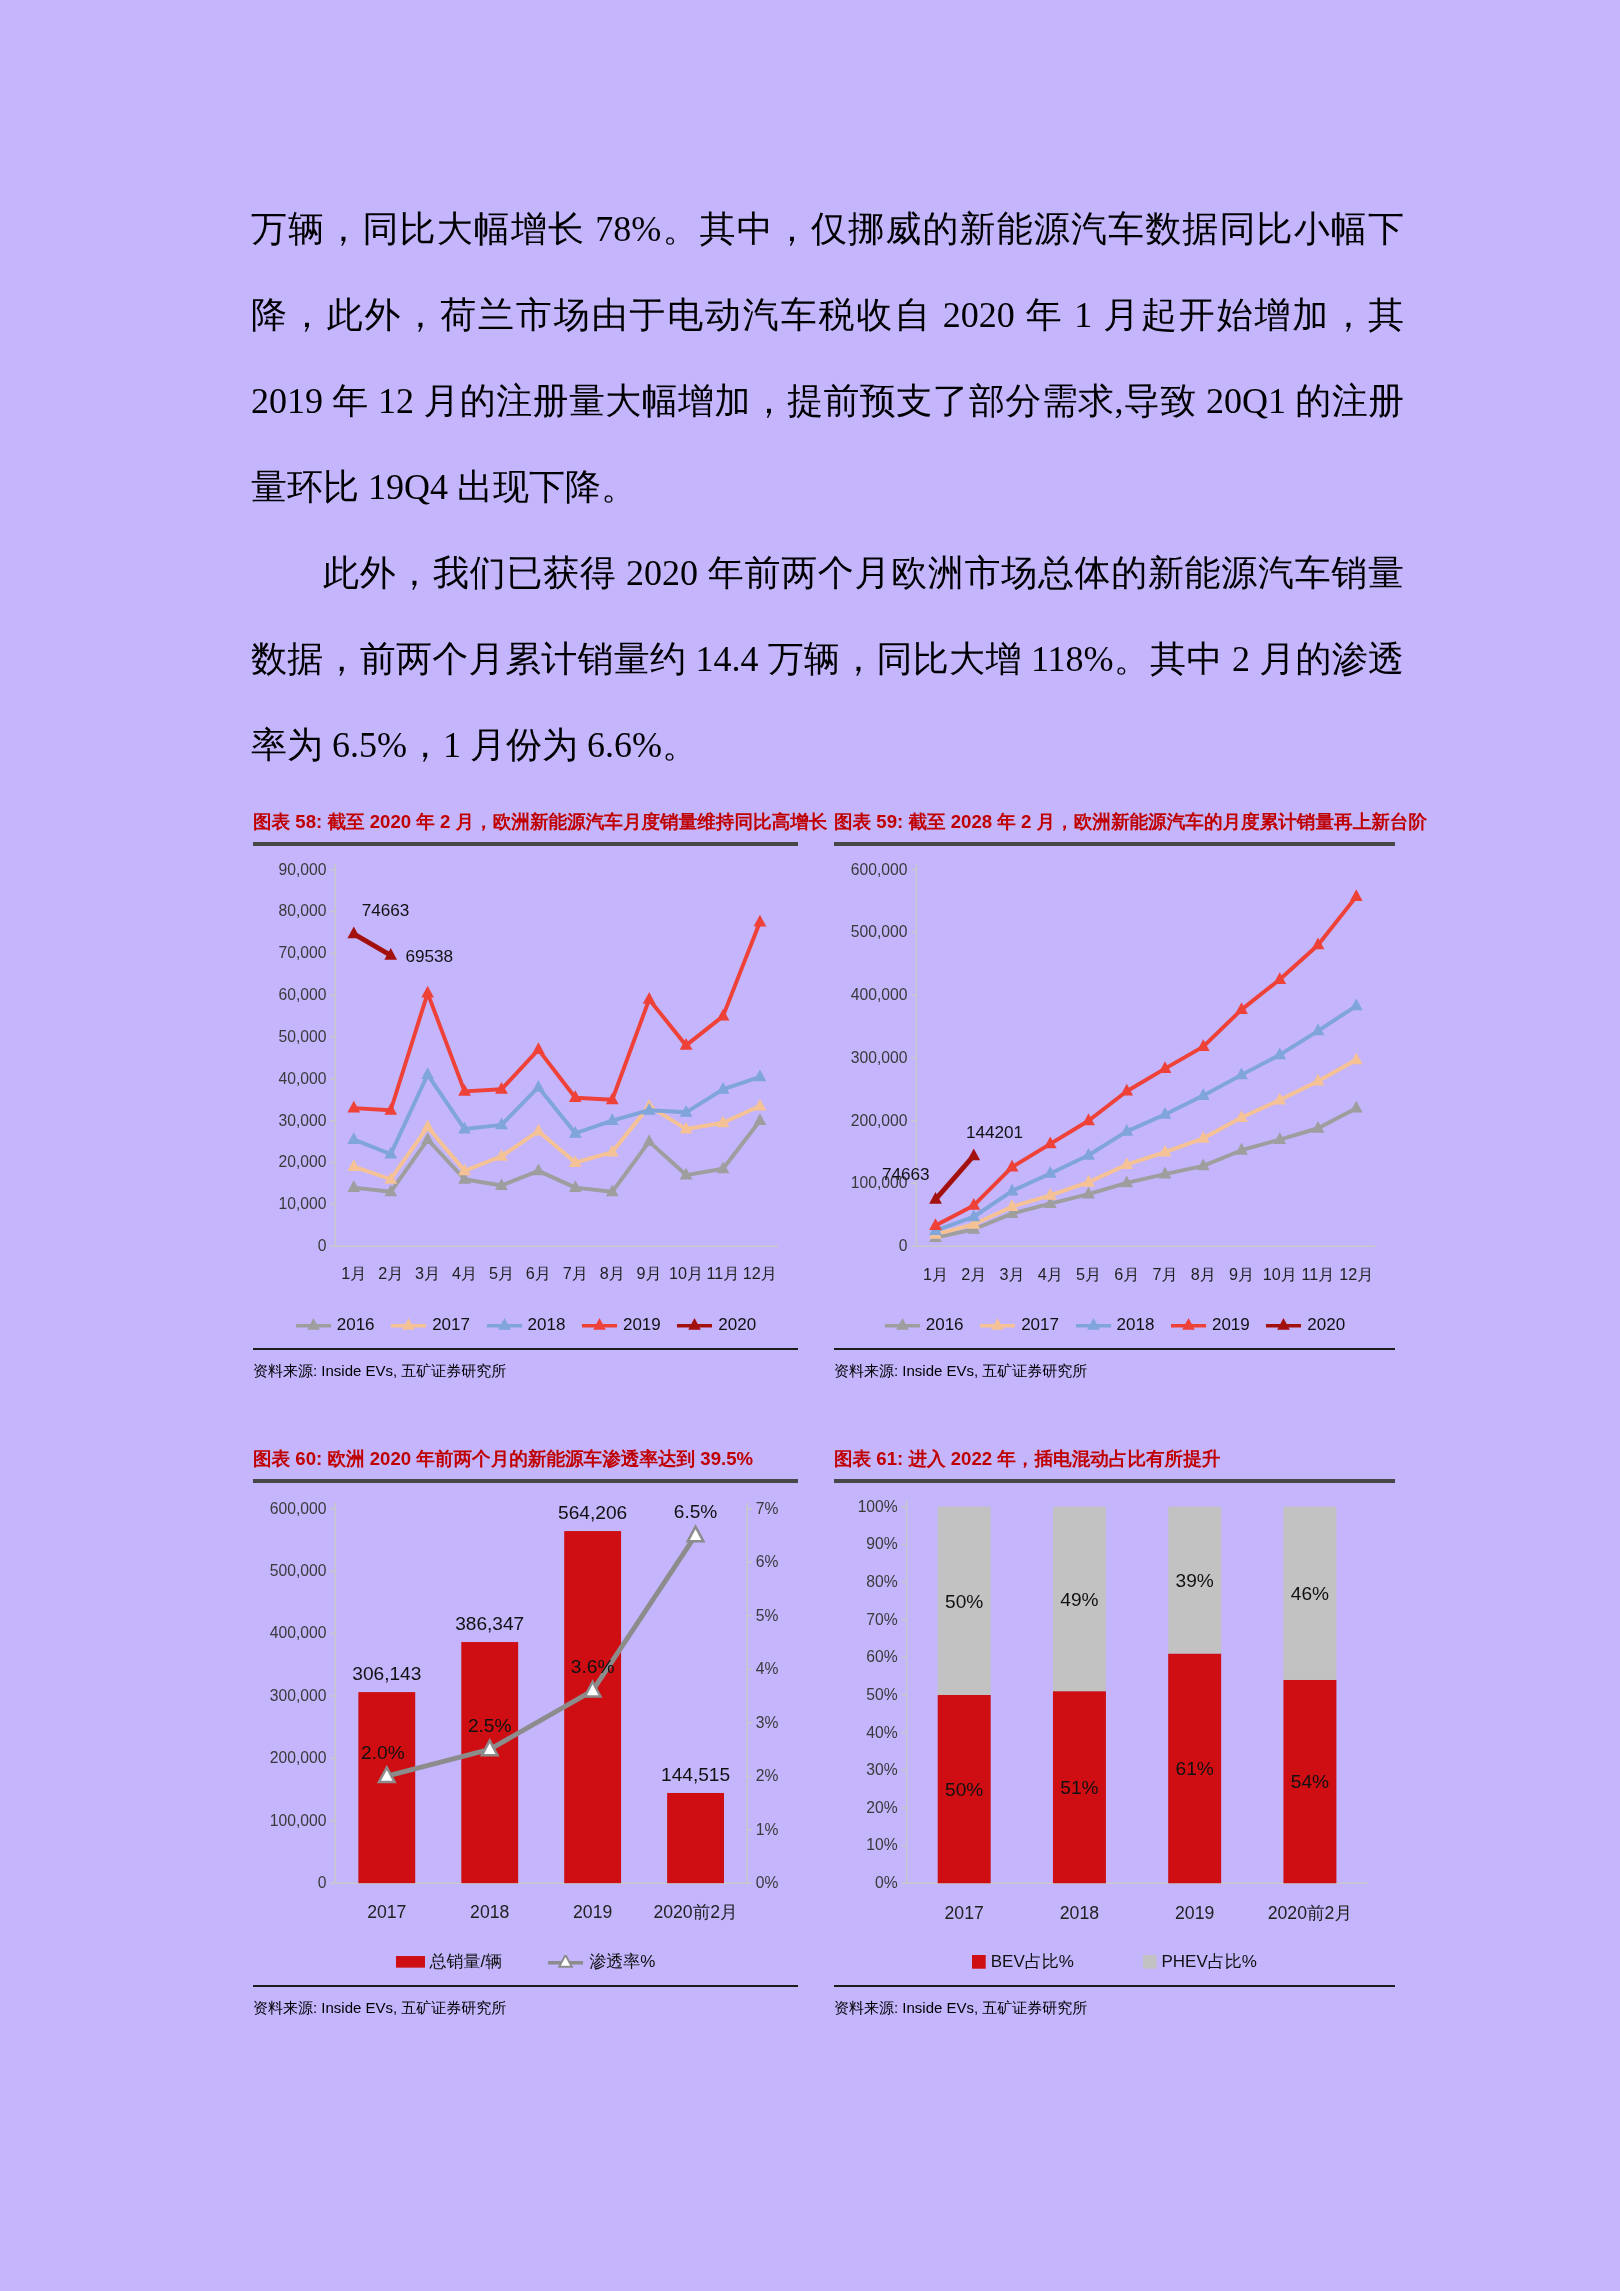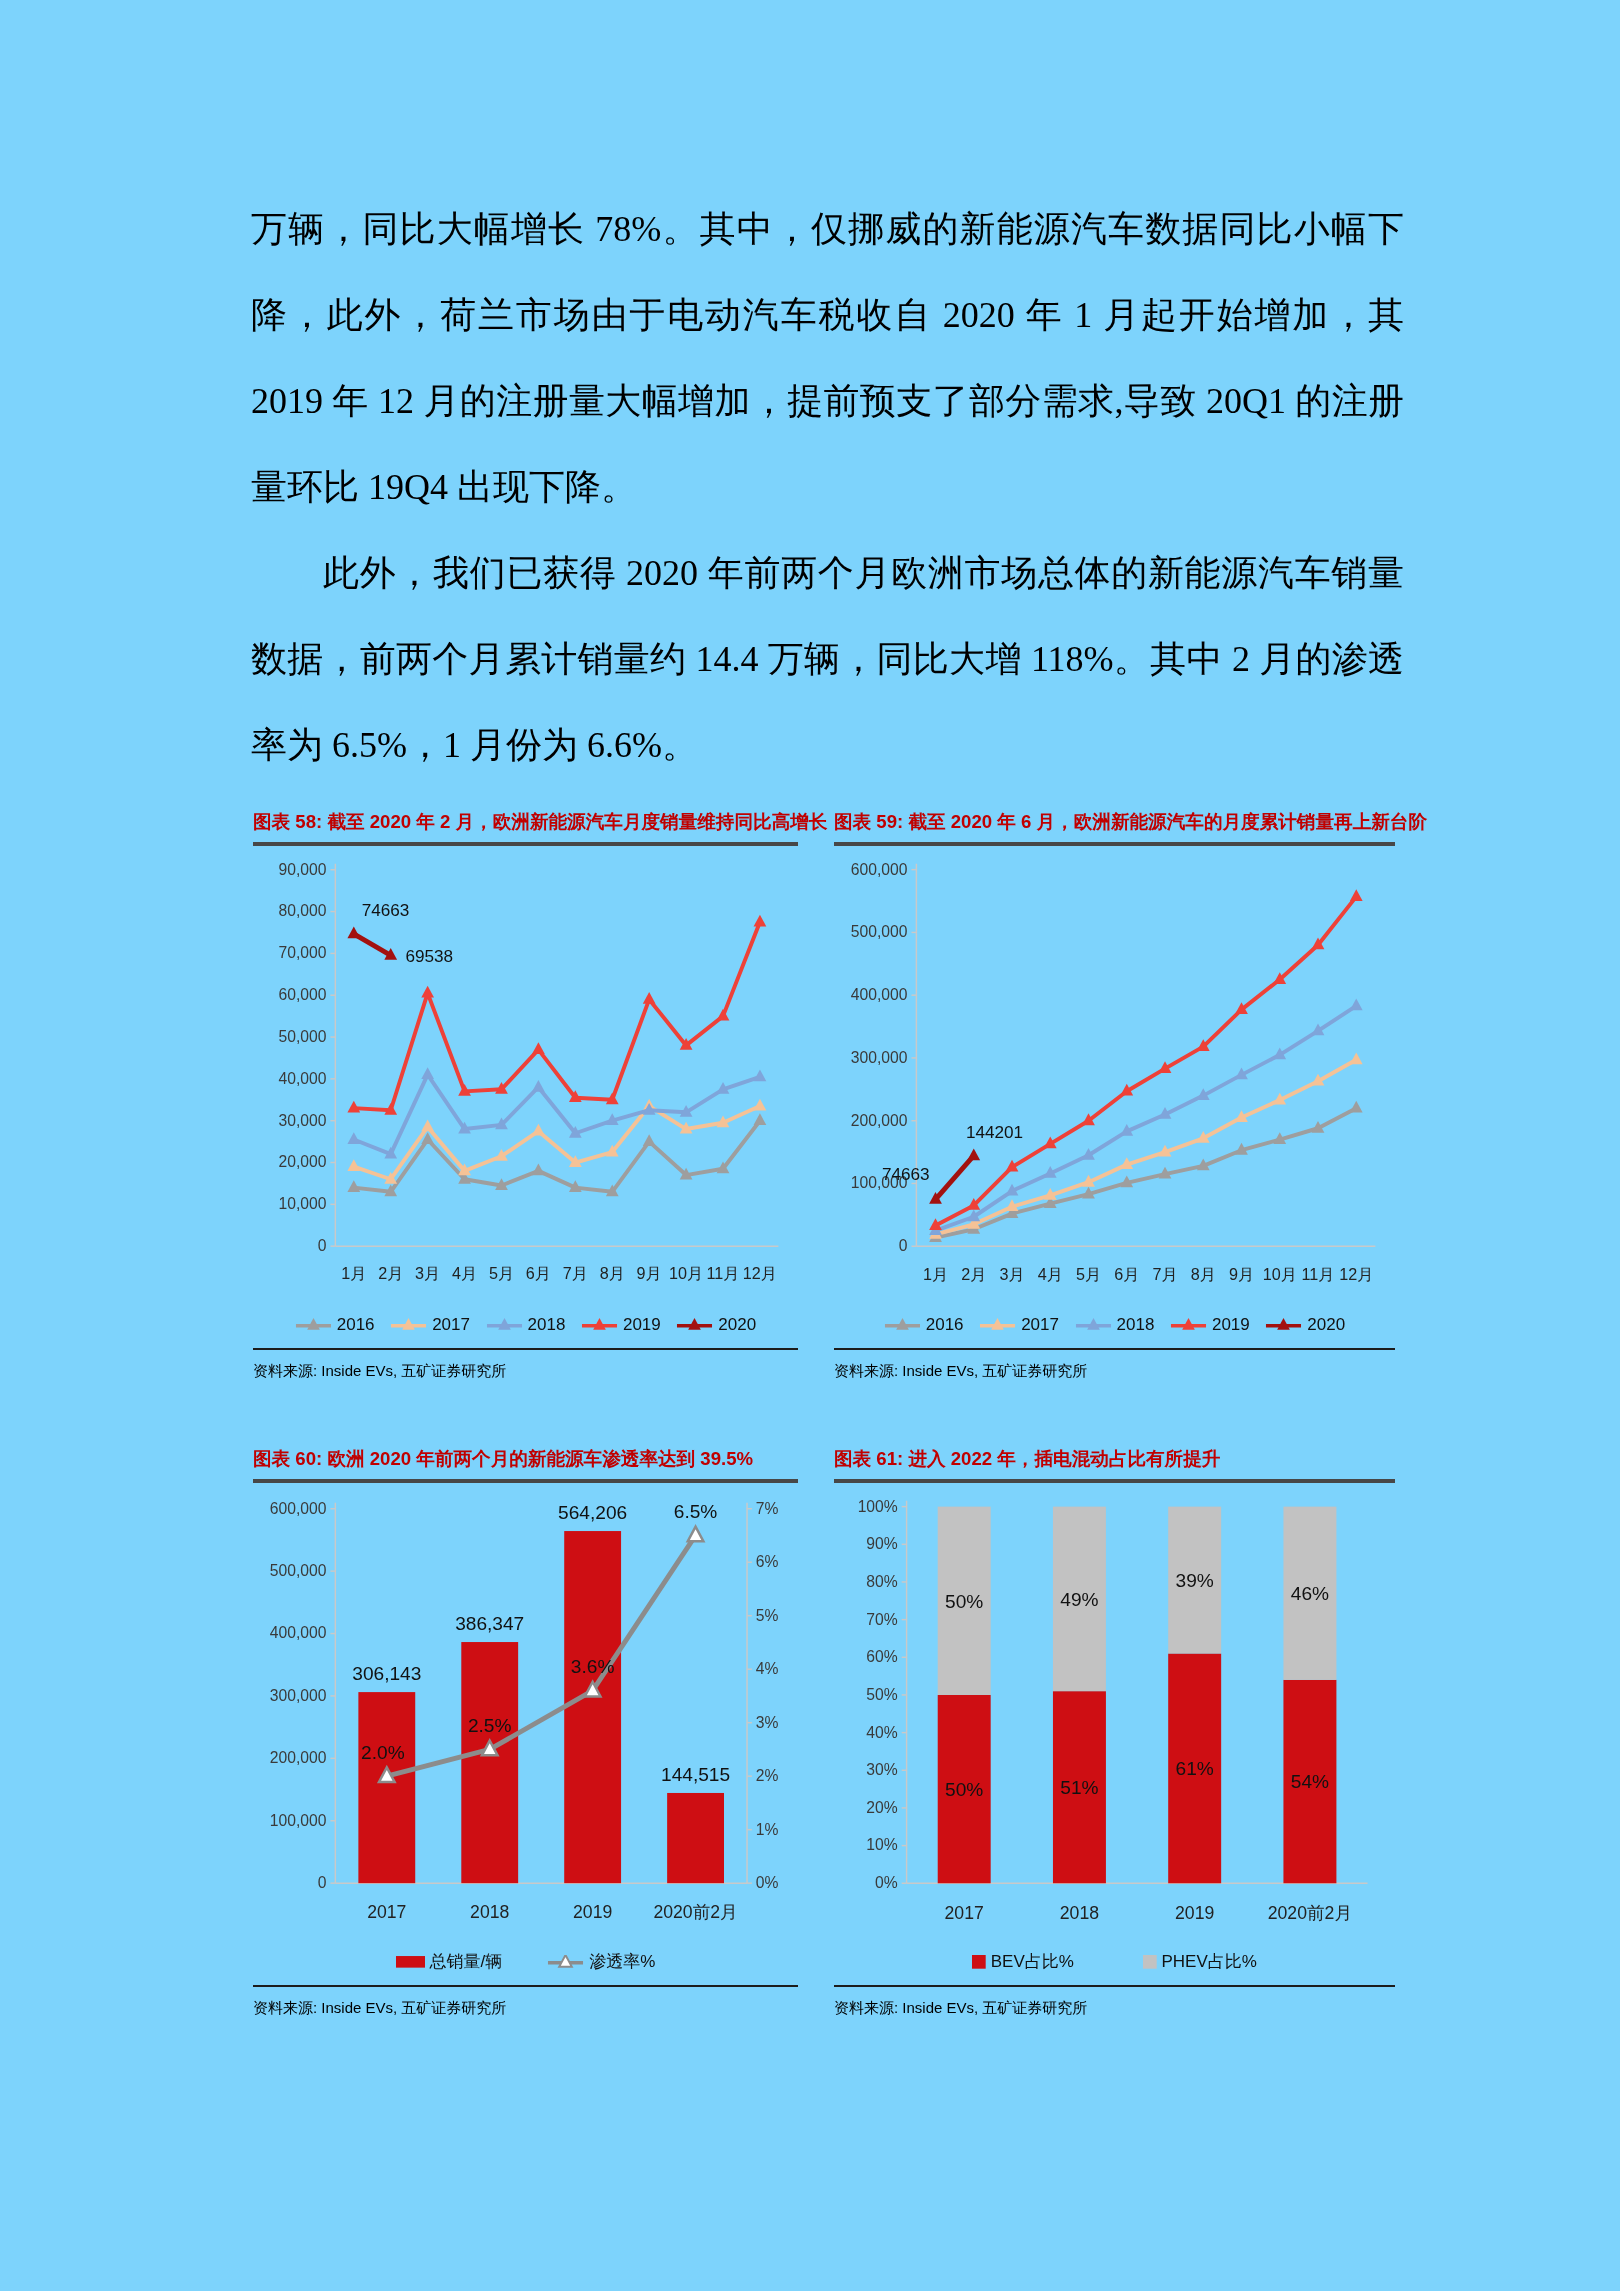--- a/index.html
+++ b/index.html
@@ -1,16 +1,16 @@
 <!DOCTYPE html>
 <html lang="zh"><head>
 <meta charset="utf-8">
 <style>
   html,body{margin:0;padding:0;background:#ffffff;}
-  .page{position:relative;width:1620px;height:2292px;background:#7dd3fc;overflow:hidden;
+  .page{position:relative;width:1620px;height:2292px;background:#c4b5fd;overflow:hidden;
         font-family:"Liberation Sans","DejaVu Sans",sans-serif;}
   
   .text-block{position:absolute;left:251px;top:186px;width:1153px;
               font-family:"Liberation Serif","DejaVu Serif",serif;
               font-size:36px;line-height:86px;color:#000;text-align:justify;}
   .text-block p{margin:0;}
   .text-block p.indent{text-indent:2em;}
   
   .fig-row{position:absolute;left:253px;width:1149px;display:grid;
            grid-template-columns:545px 561px;column-gap:43px;gap:36px;}
@@ -186,21 +186,21 @@
               <line x1="1" y1="8" x2="37" y2="8" stroke="#a3110f" stroke-width="3.5"></line>
               <polygon points="19,0 12.5,12 25.5,12" fill="#a3110f" stroke="none" stroke-width="0"></polygon>
             </svg>
             <span>2020</span>
           </div>
         </div>
       <div class="bottom-rule"></div>
       <div class="source">资料来源: Inside EVs, 五矿证券研究所</div>
     </figure>
     <figure>
-      <figcaption class="fig-title">图表 59: 截至 2020 年 6 月，欧洲新能源汽车的月度累计销量再上新台阶</figcaption>
+      <figcaption class="fig-title">图表 59: 截至 2028 年 2 月，欧洲新能源汽车的月度累计销量再上新台阶</figcaption>
       <div class="title-rule"></div>
       <div class="chart" id="chart1">
           <svg viewBox="0 0 572 470" width="561" height="461">
             <g>
               <line x1="84" y1="14" x2="84" y2="404" stroke="#c9c9c9" stroke-width="1.5"></line>
               <line x1="79" y1="404" x2="84" y2="404" stroke="#c9c9c9" stroke-width="1.5"></line>
               <text x="75" y="409" font-size="16" text-anchor="end" fill="#3a3a3a" font-weight="normal">0</text>
               <line x1="79" y1="340" x2="84" y2="340" stroke="#c9c9c9" stroke-width="1.5"></line>
               <text x="75" y="345" font-size="16" text-anchor="end" fill="#3a3a3a" font-weight="normal">100,000</text>
               <line x1="79" y1="276" x2="84" y2="276" stroke="#c9c9c9" stroke-width="1.5"></line>

